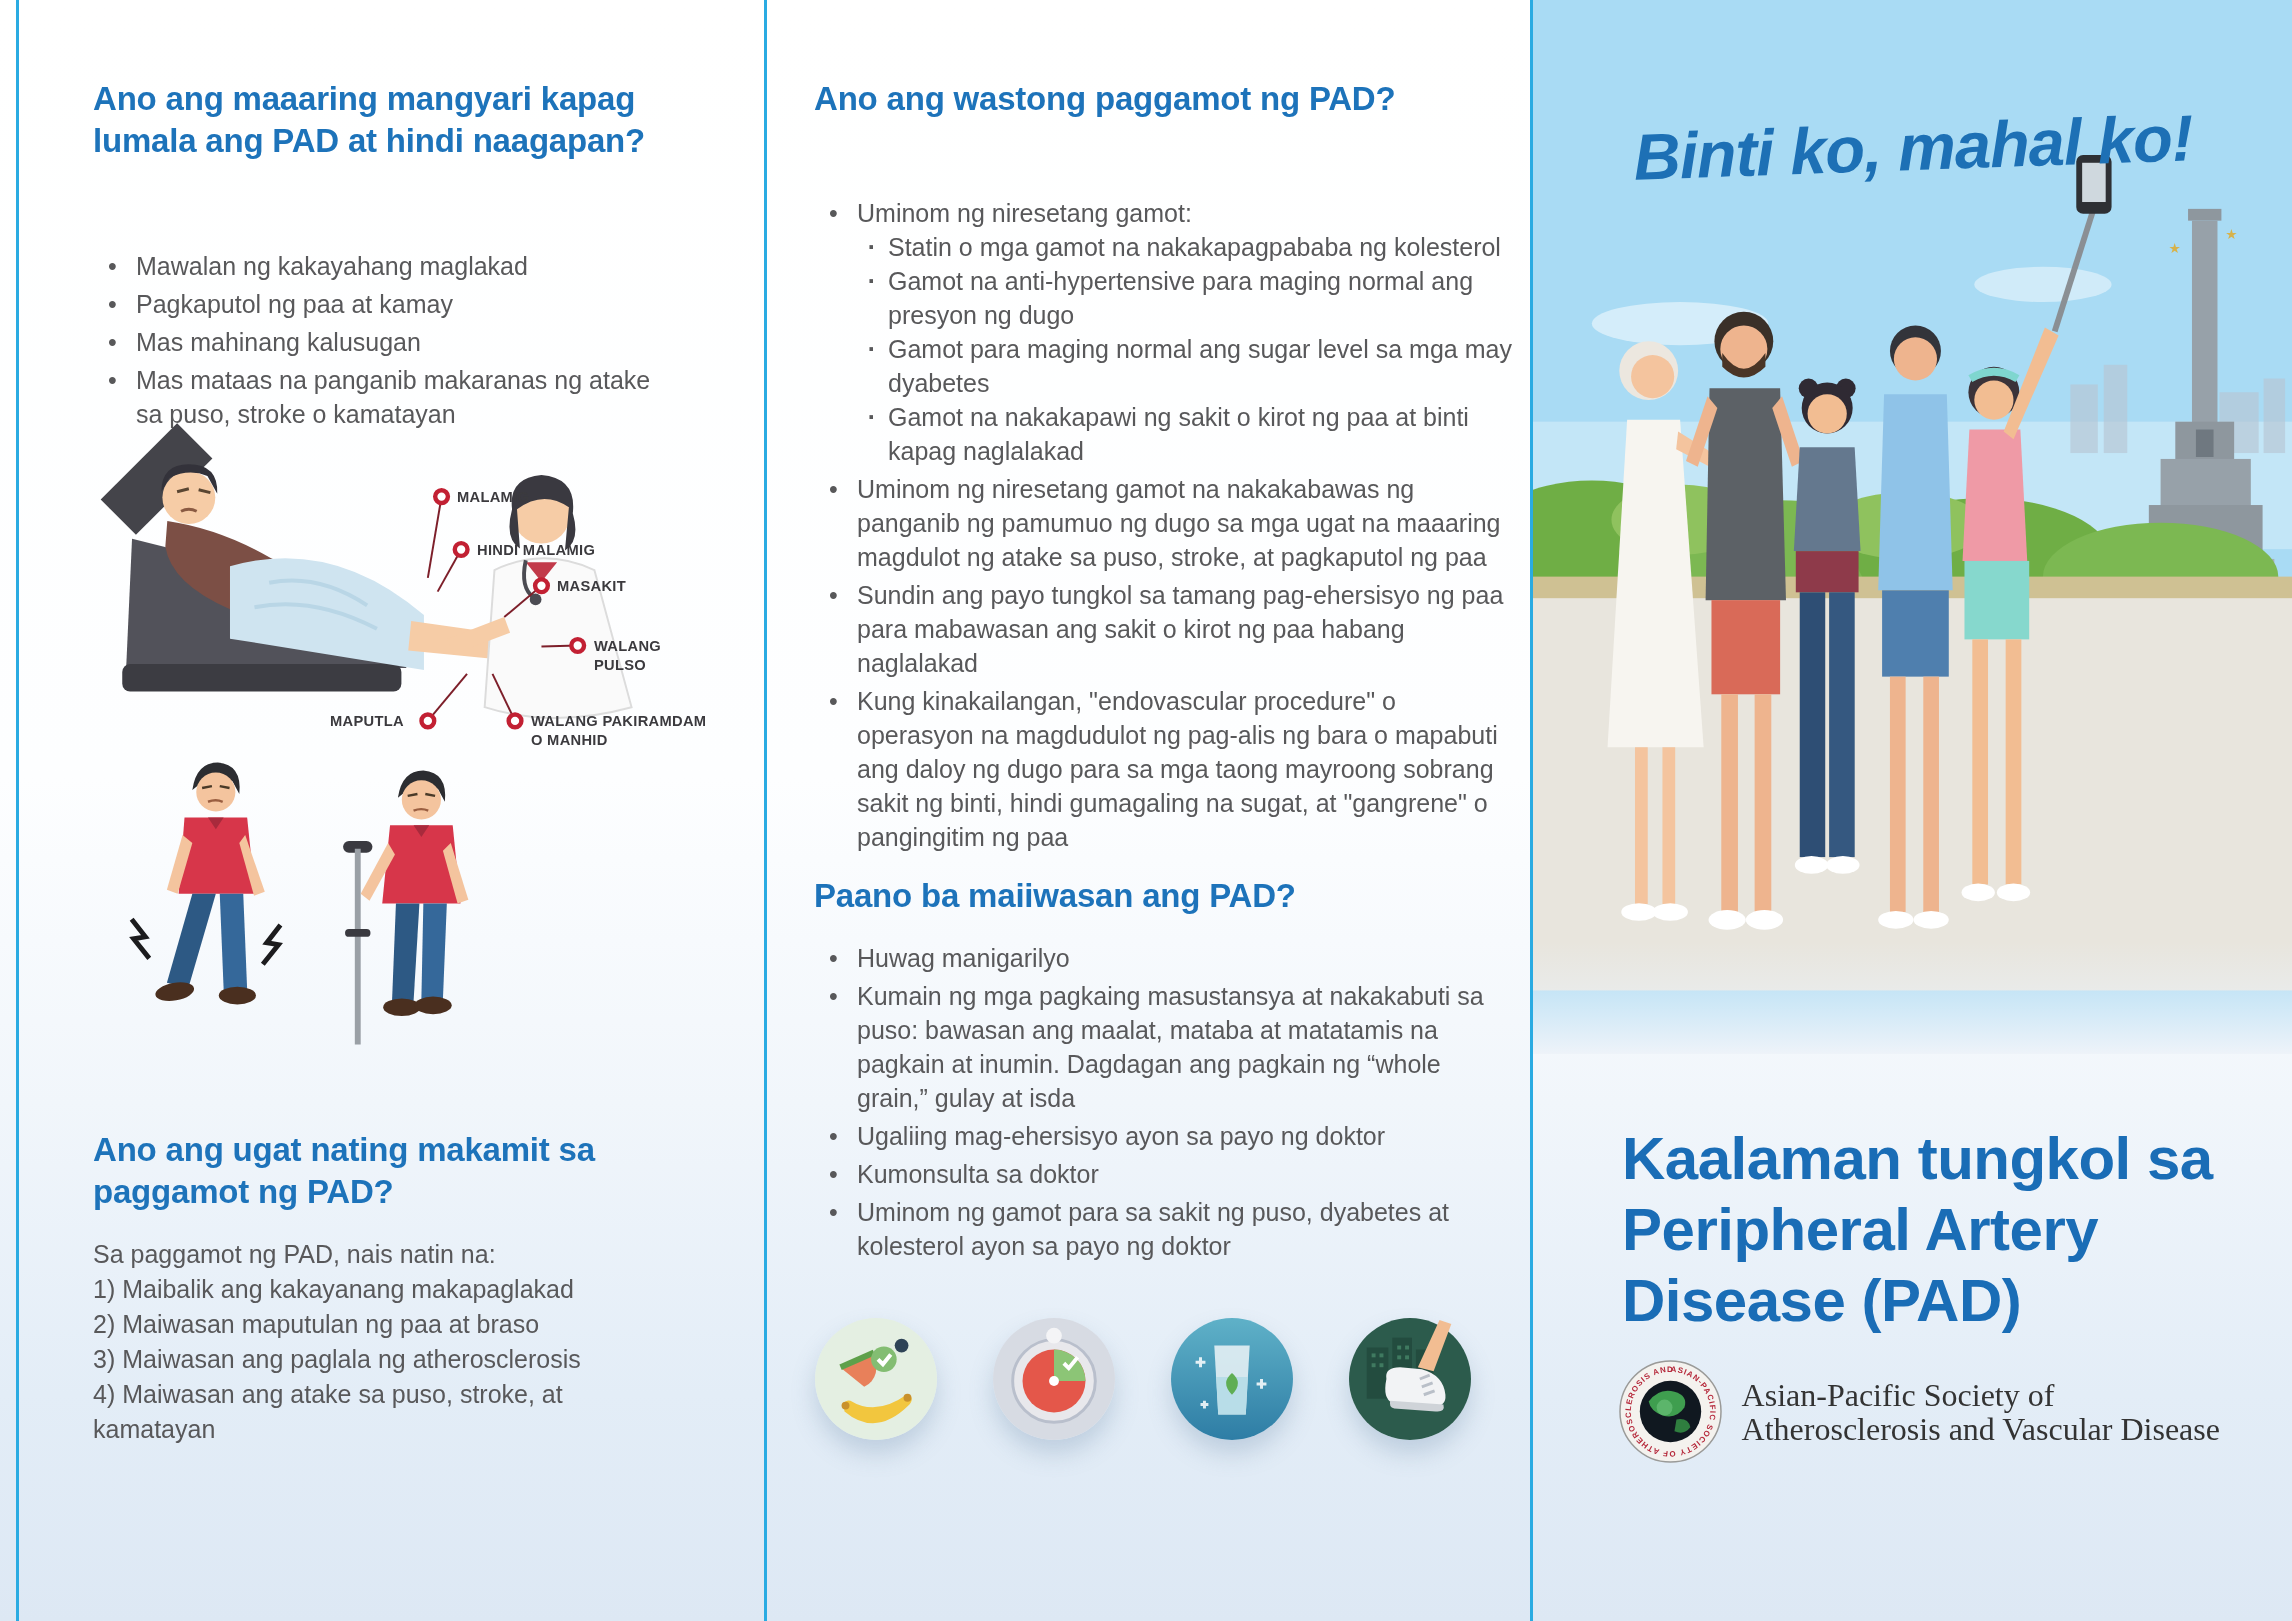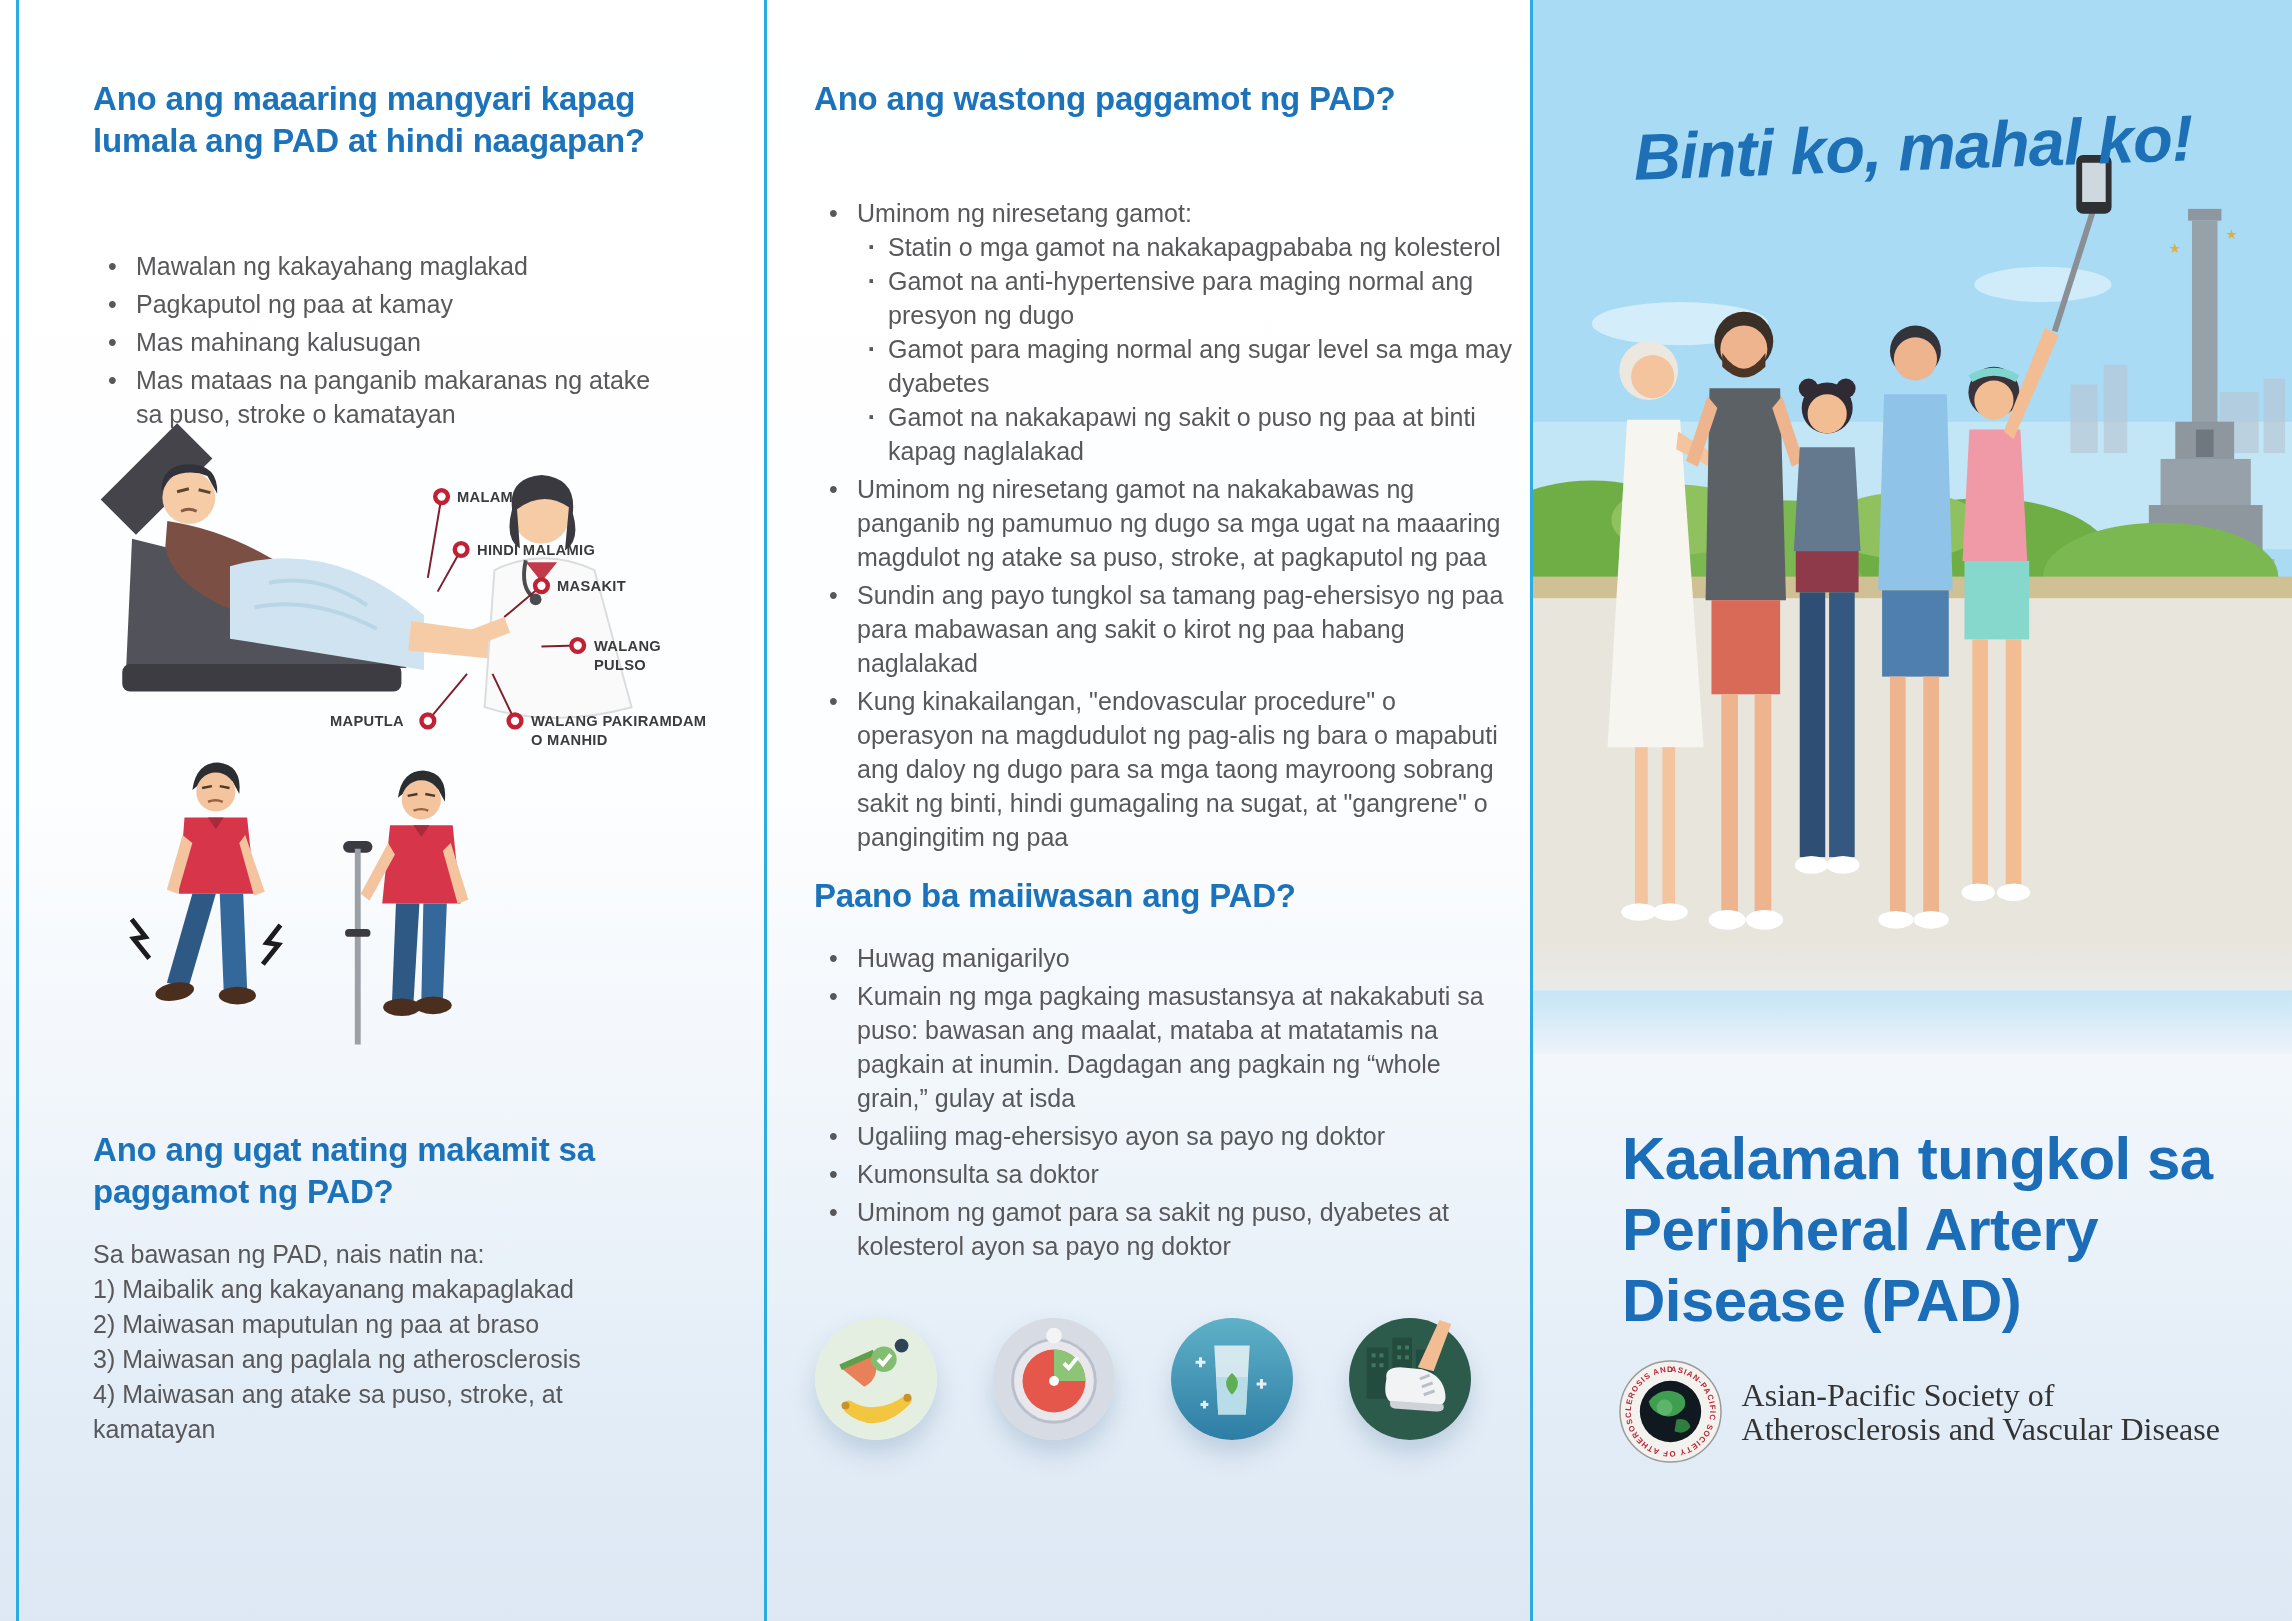--- a/index.html
+++ b/index.html
@@ -135,41 +135,41 @@
         <polygon points="332,162 356,162 352,260 330,260" fill="#35689a"></polygon>
         <ellipse cx="310" cy="268" rx="19" ry="9" fill="#4a2f1f"></ellipse>
         <ellipse cx="342" cy="266" rx="19" ry="9" fill="#4a2f1f"></ellipse>
       </g>
     </svg>
   </div>
 
   <h2 class="sec-heading" style="left:93px;top:1129px;width:608px">Ano ang ugat nating makamit sa paggamot ng PAD?</h2>
 
   <div class="goals" style="left:93px;top:1237px;width:588px">
-    <div>Sa bawasan ng PAD, nais natin na:</div>
+    <div>Sa paggamot ng PAD, nais natin na:</div>
     <div>
 
     <div>1) Maibalik ang kakayanang makapaglakad</div>
         <div>2) Maiwasan maputulan ng paa at braso</div>
         <div>3) Maiwasan ang paglala ng atherosclerosis</div>
         <div>4) Maiwasan ang atake sa puso, stroke, at kamatayan</div>
       </div>
   </div>
 
   <h2 class="sec-heading" style="left:814px;top:78px;width:627px">Ano ang wastong paggamot ng PAD?</h2>
 
   <ul class="bullets" style="left:814px;top:188px;width:691px">
 
       <li>
         <span>Uminom ng niresetang gamot:</span>
         <ul class="sub">
           <li>Statin o mga gamot na nakakapagpababa ng kolesterol</li>
           <li>Gamot na anti-hypertensive para maging normal ang presyon ng dugo</li>
           <li>Gamot para maging normal ang sugar level sa mga may dyabetes</li>
-          <li>Gamot na nakakapawi ng sakit o puso ng paa at binti kapag naglalakad</li>
+          <li>Gamot na nakakapawi ng sakit o kirot ng paa at binti kapag naglalakad</li>
         </ul>
       </li>
 
       <li>
         <span>Uminom ng niresetang gamot na nakakabawas ng panganib ng pamumuo ng dugo sa mga ugat na maaaring magdulot ng atake sa puso, stroke, at pagkaputol ng paa</span>
         
       </li>
 
       <li>
         <span>Sundin ang payo tungkol sa tamang pag-ehersisyo ng paa para mabawasan ang sakit o kirot ng paa habang naglalakad</span>

